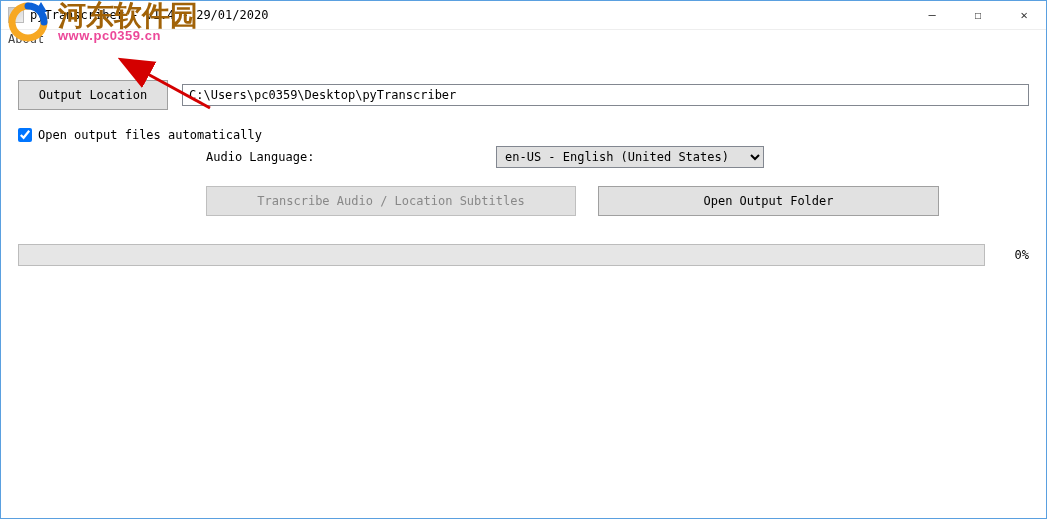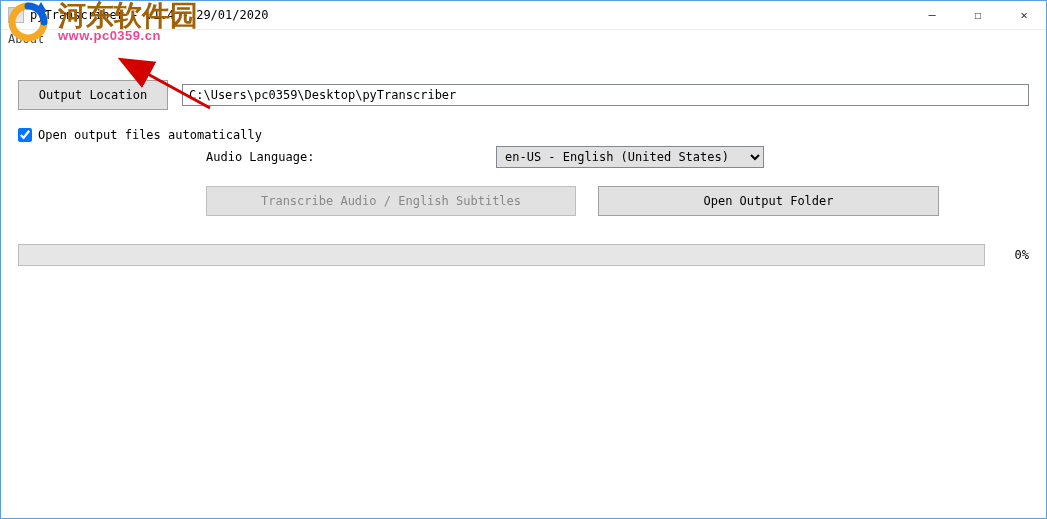--- a/index.html
+++ b/index.html
@@ -85,21 +85,21 @@
   </div>
 
   <div class="lang-row">
     <div class="lang-label">Audio Language:</div>
     <select class="lang-select">
       <option>en-US - English (United States)</option>
     </select>
   </div>
 
   <div class="action-row">
-    <button class="btn wide-btn" disabled="">Transcribe Audio / English Subtitles</button>
+    <button class="btn wide-btn" disabled="">Transcribe Audio / Location Subtitles</button>
     <button class="btn mid-btn">Open Output Folder</button>
   </div>
 
   <div class="progress-row">
     <div class="progress"></div>
     <div class="pct">0%</div>
   </div>
 </div>
 
 <div class="watermark">

